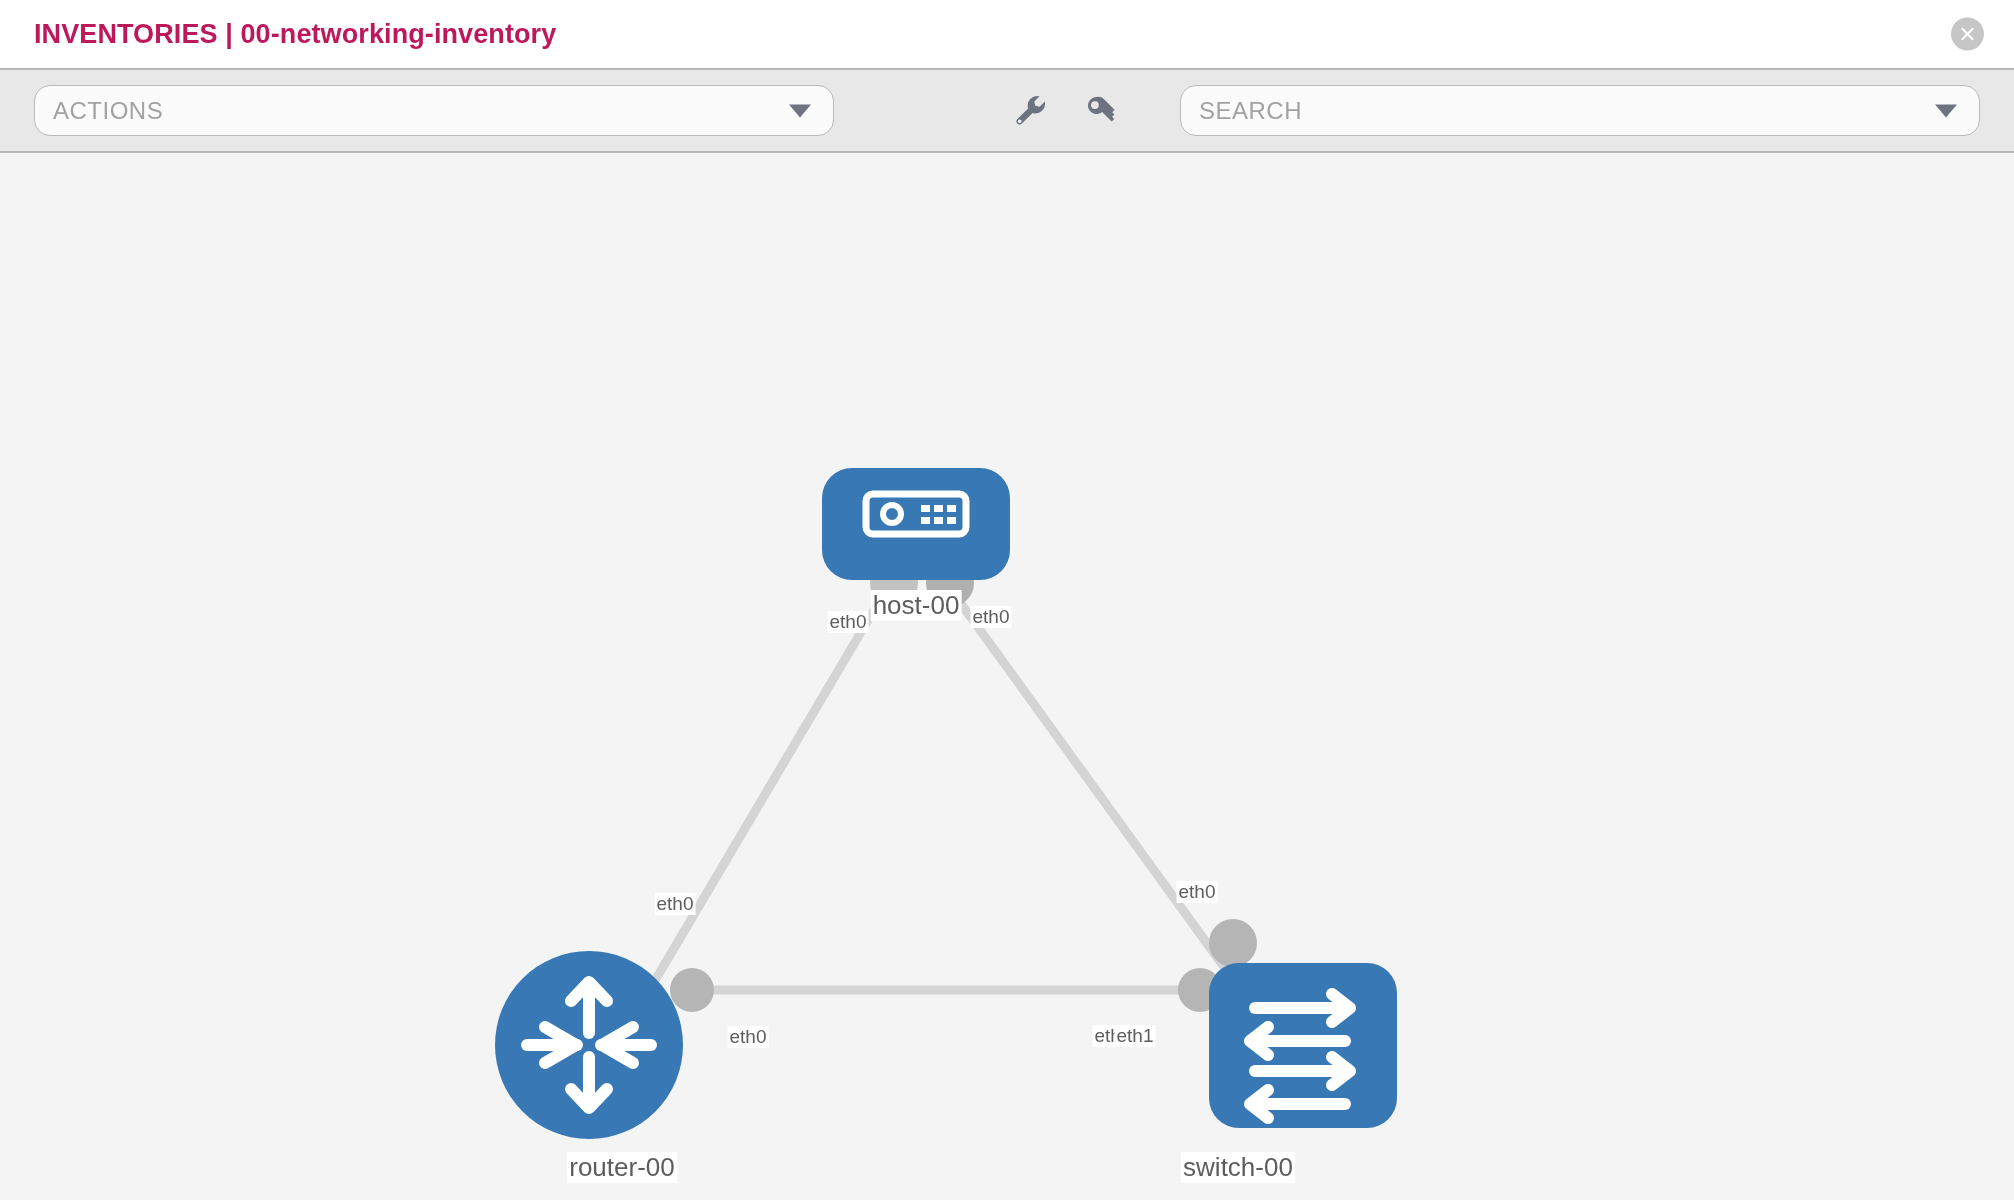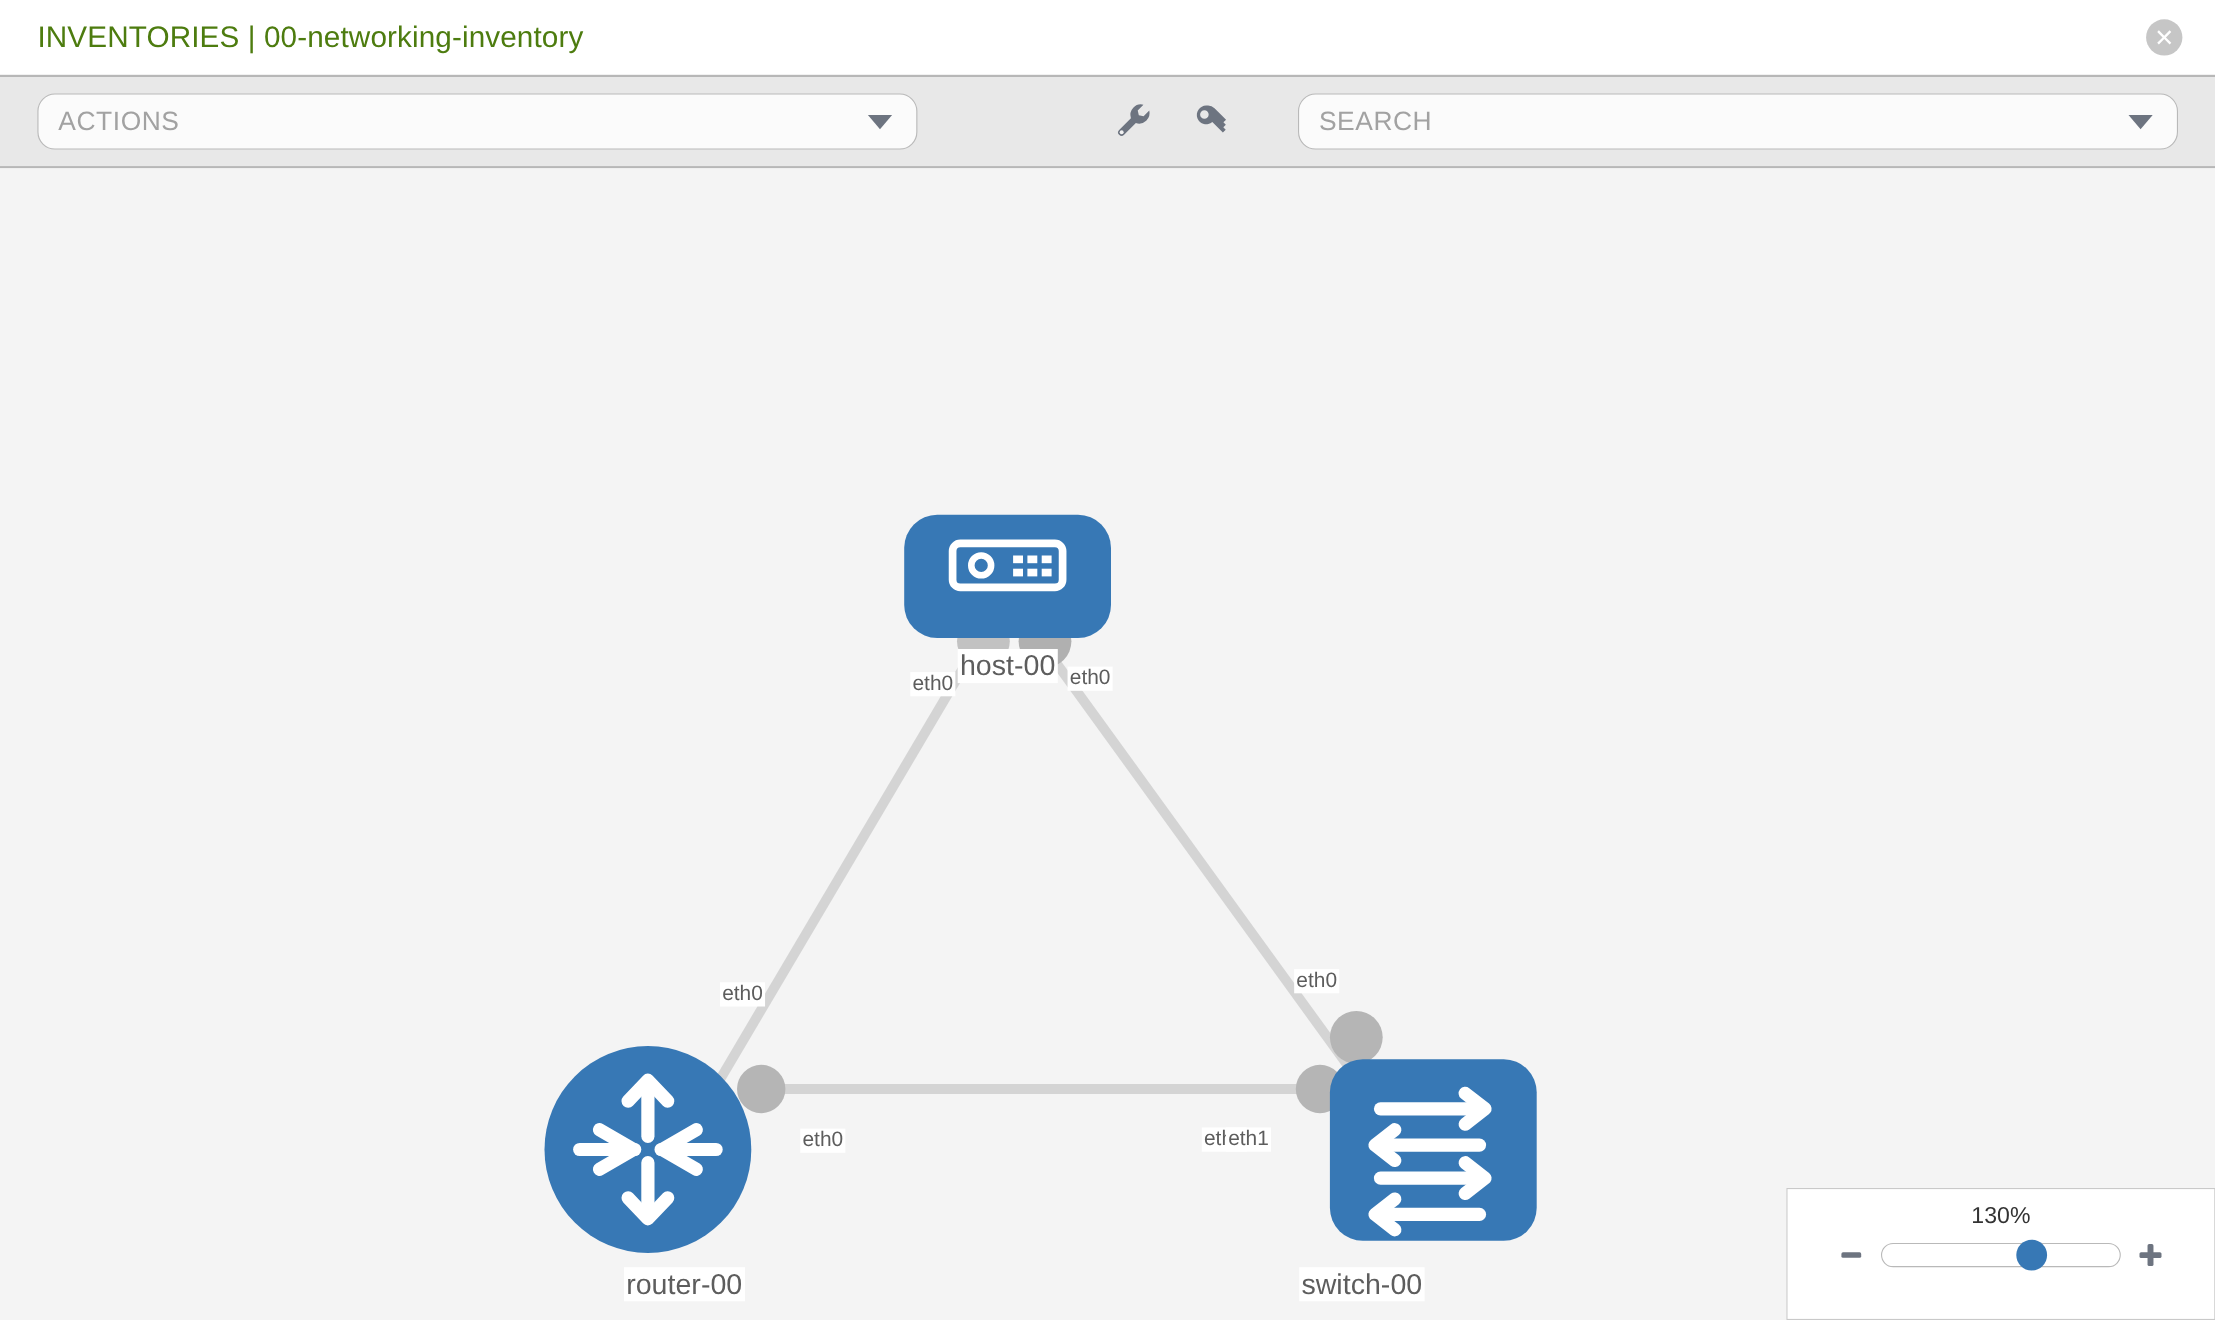--- a/index.html
+++ b/index.html
@@ -21,22 +21,22 @@
     position: relative;
     height: 70px;
     flex: 0 0 70px;
     background: #ffffff;
     border-bottom: 2px solid #b7b7b7;
     display: flex; align-items: center;
   }
   .page-title {
     margin-left: 34px;
     font-size: 27px;
-    font-weight: normal;
-    color: #4d7c0f;
+    font-weight: bold;
+    color: #be185d;
     letter-spacing: 0.1px;
     white-space: nowrap;
   }
   .close-btn {
     position: absolute;
     right: 30px; top: 50%;
     transform: translateY(-50%);
     width: 33px; height: 33px;
     border-radius: 50%;
     background: #c6c6c6;
@@ -275,33 +275,14 @@
 
       <div class="iface-label" style="left:848px; top:469px;">eth0</div>
       <div class="iface-label" style="left:991px; top:464px;">eth0</div>
       <div class="iface-label" style="left:675px; top:751px;">eth0</div>
       <div class="iface-label" style="left:1197px; top:739px;">eth0</div>
       <div class="iface-label" style="left:748px; top:884px;">eth0</div>
       <div class="iface-label" style="left:1113px; top:883px;">eth0</div>
       <div class="iface-label" style="left:1135px; top:883px;">eth1</div>
     </div>
 
-    <div class="zoom-panel">
-      <div class="zoom-level">130%</div>
-      <div class="zoom-row">
-        <span class="zoom-minus">
-          <svg width="22" height="22" viewBox="0 0 22 22" aria-hidden="true">
-            <rect x="2" y="8.5" width="18" height="5" rx="1.5" fill="#6d7480"></rect>
-          </svg>
-        </span>
-        <div class="zoom-slider">
-          <div class="zoom-thumb" style="left:63%;"></div>
-        </div>
-        <span class="zoom-plus">
-          <svg width="24" height="24" viewBox="0 0 24 24" aria-hidden="true">
-            <rect x="9.3" y="2" width="5.4" height="20" rx="1.5" fill="#6d7480"></rect>
-            <rect x="2" y="9.3" width="20" height="5.4" rx="1.5" fill="#6d7480"></rect>
-          </svg>
-        </span>
-      </div>
-    </div>
   </div>
 </div>
 
 </body></html>

